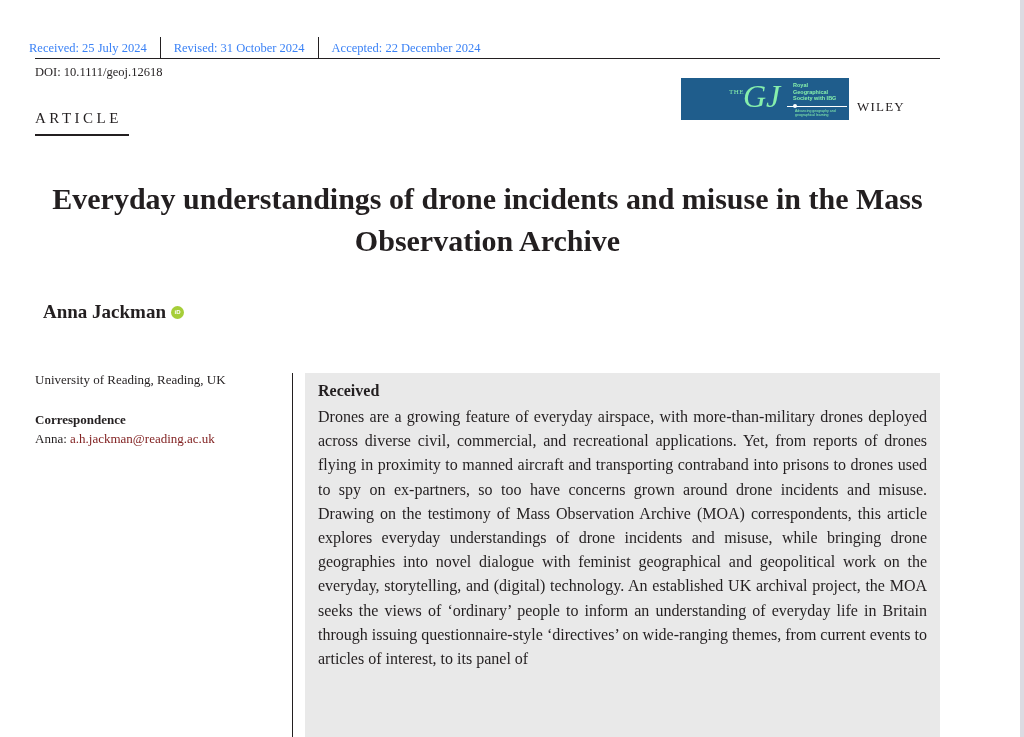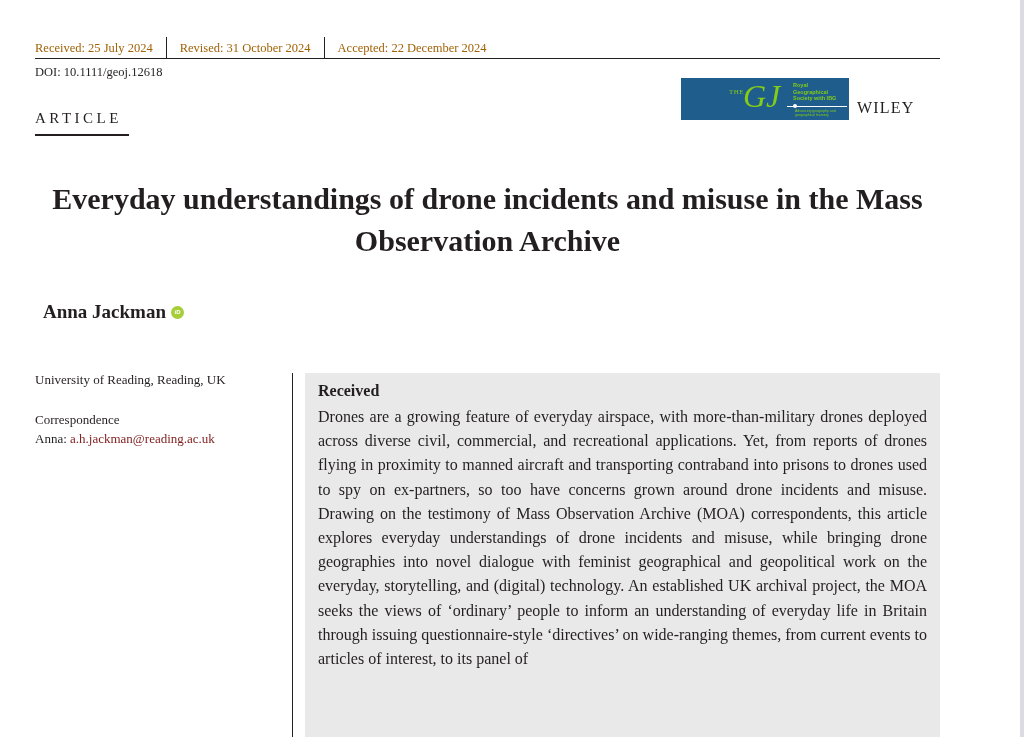--- a/index.html
+++ b/index.html
@@ -5,44 +5,44 @@
   html, body { margin: 0; padding: 0; }
   body {
     width: 1024px; height: 737px; overflow: hidden; position: relative;
     background: #ffffff;
     font-family: "Liberation Serif", "DejaVu Serif", serif;
     color: #231f20;
   }
   .page { position: absolute; left: 0; top: 0; width: 1020px; height: 737px; background: #ffffff; }
   .right-border { position: absolute; right: 0; top: 0; width: 4px; height: 737px; background: #dcdbe2; }
 
-  .dates-row { position: absolute; left: 35px; top: 37px; height: 22px; display: flex; align-items: center; font-size: 12.5px; color: #a16207; }
+  .dates-row { position: absolute; left: 29px; top: 37px; height: 22px; display: flex; align-items: center; font-size: 12.5px; color: #3b82f6; }
   .dates-row .sep { width: 1px; height: 22px; background: #231f20; margin: 0 13px; }
   .top-rule { position: absolute; left: 35px; top: 58px; width: 905px; height: 1px; background: #231f20; }
   .doi { position: absolute; left: 35px; top: 65px; font-size: 12.5px; }
 
   .article-label { position: absolute; left: 35px; top: 110px; font-size: 15px; font-weight: normal; letter-spacing: 3.5px; color: #231f20; }
   .article-underline { position: absolute; left: 35px; top: 134px; width: 94px; height: 2px; background: #231f20; }
 
-  .logo-gj { position: absolute; left: 681px; top: 78px; width: 168px; height: 42px; background: #1f5d8c; color: #84cc16; }
+  .logo-gj { position: absolute; left: 681px; top: 78px; width: 168px; height: 42px; background: #1f5d8c; color: #86efac; }
   .logo-gj .the { position: absolute; left: 48px; top: 10px; font-size: 7px; letter-spacing: 0.5px; }
   .logo-gj .gj { position: absolute; left: 62px; top: 0px; font-size: 32px; font-style: italic; font-family: "Liberation Serif", serif; }
   .logo-gj .rgs { position: absolute; left: 112px; top: 4px; font-size: 5.5px; font-weight: bold; line-height: 6.5px; font-family: "Liberation Sans", sans-serif; }
   .logo-gj .rule { position: absolute; left: 106px; top: 28px; width: 60px; height: 1px; background: #ffffff; }
   .logo-gj .dot { position: absolute; left: 112px; top: 26px; width: 4px; height: 4px; border-radius: 50%; background: #ffffff; }
   .logo-gj .tag { position: absolute; left: 114px; top: 31px; font-size: 3.5px; line-height: 4px; font-family: "Liberation Sans", sans-serif; }
-  .wiley { position: absolute; left: 857px; top: 99px; font-size: 16px; letter-spacing: 1.2px; color: #231f20; }
+  .wiley { position: absolute; left: 857px; top: 99px; font-size: 13px; letter-spacing: 1.2px; color: #231f20; }
 
   .title { position: absolute; left: 35px; top: 178px; width: 905px; font-size: 30px; font-weight: bold; line-height: 42px; color: #231f20; text-align: center; }
   .author { position: absolute; left: 43px; top: 301px; font-size: 19px; font-weight: bold; display: flex; align-items: center; }
   .orcid { display: inline-block; width: 13px; height: 13px; border-radius: 50%; background: #a6ce39; color: #fff; font-size: 6px; font-family: "Liberation Sans", sans-serif; text-align: center; line-height: 13px; margin-left: 5px; font-weight: bold; }
 
   .side { position: absolute; left: 35px; top: 370px; width: 250px; font-size: 13px; line-height: 19.5px; }
   .side .affil { margin-bottom: 20px; }
-  .side .head { font-weight: normal; }
+  .side .head { font-weight: bold; }
   .side .block { margin-bottom: 20px; }
   .side a { color: #7f1d1d; text-decoration: none; margin-top: 32px; }
 
   .vline { position: absolute; left: 292px; top: 373px; width: 1px; height: 364px; background: #231f20; }
 
   .abstract-box { position: absolute; left: 305px; top: 373px; width: 635px; height: 364px; background: #e9e9e9; }
   .abstract-head { position: absolute; left: 318px; top: 382px; font-size: 16px; font-weight: bold; }
   .abstract-text { position: absolute; left: 318px; top: 405px; width: 609px; font-size: 16px; line-height: 24.2px; text-align: justify; color: #231f20; }
 </style>
 </head>

